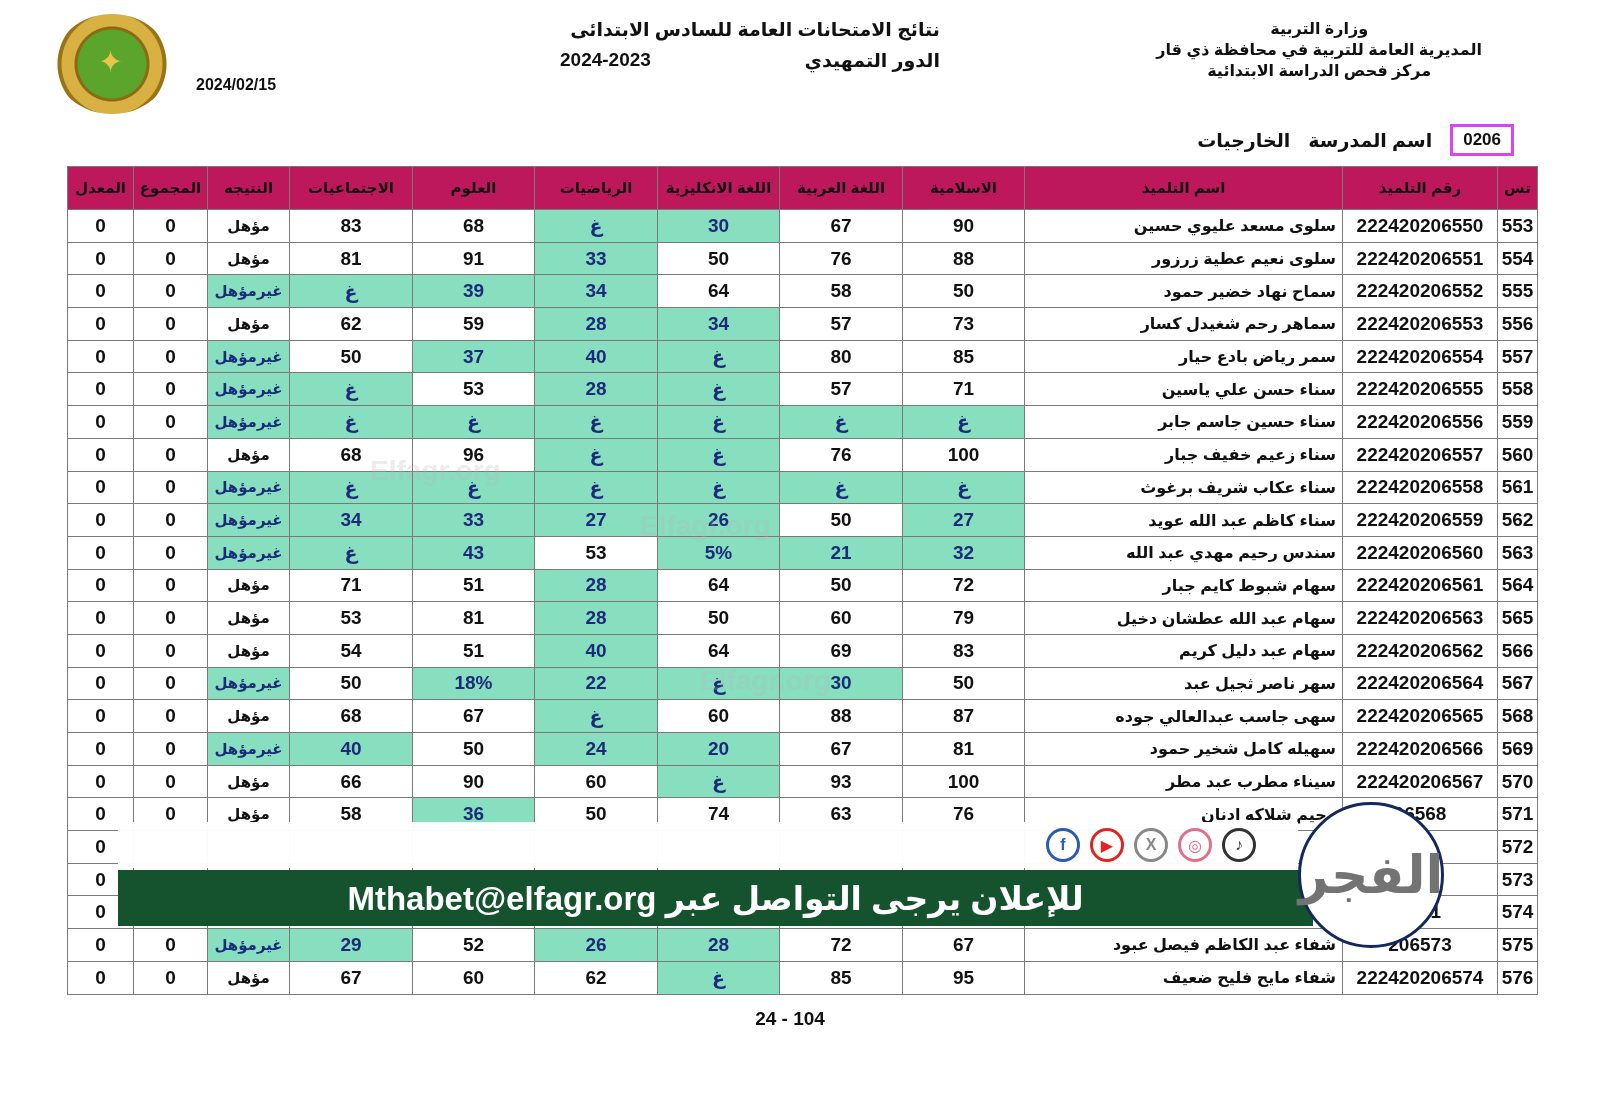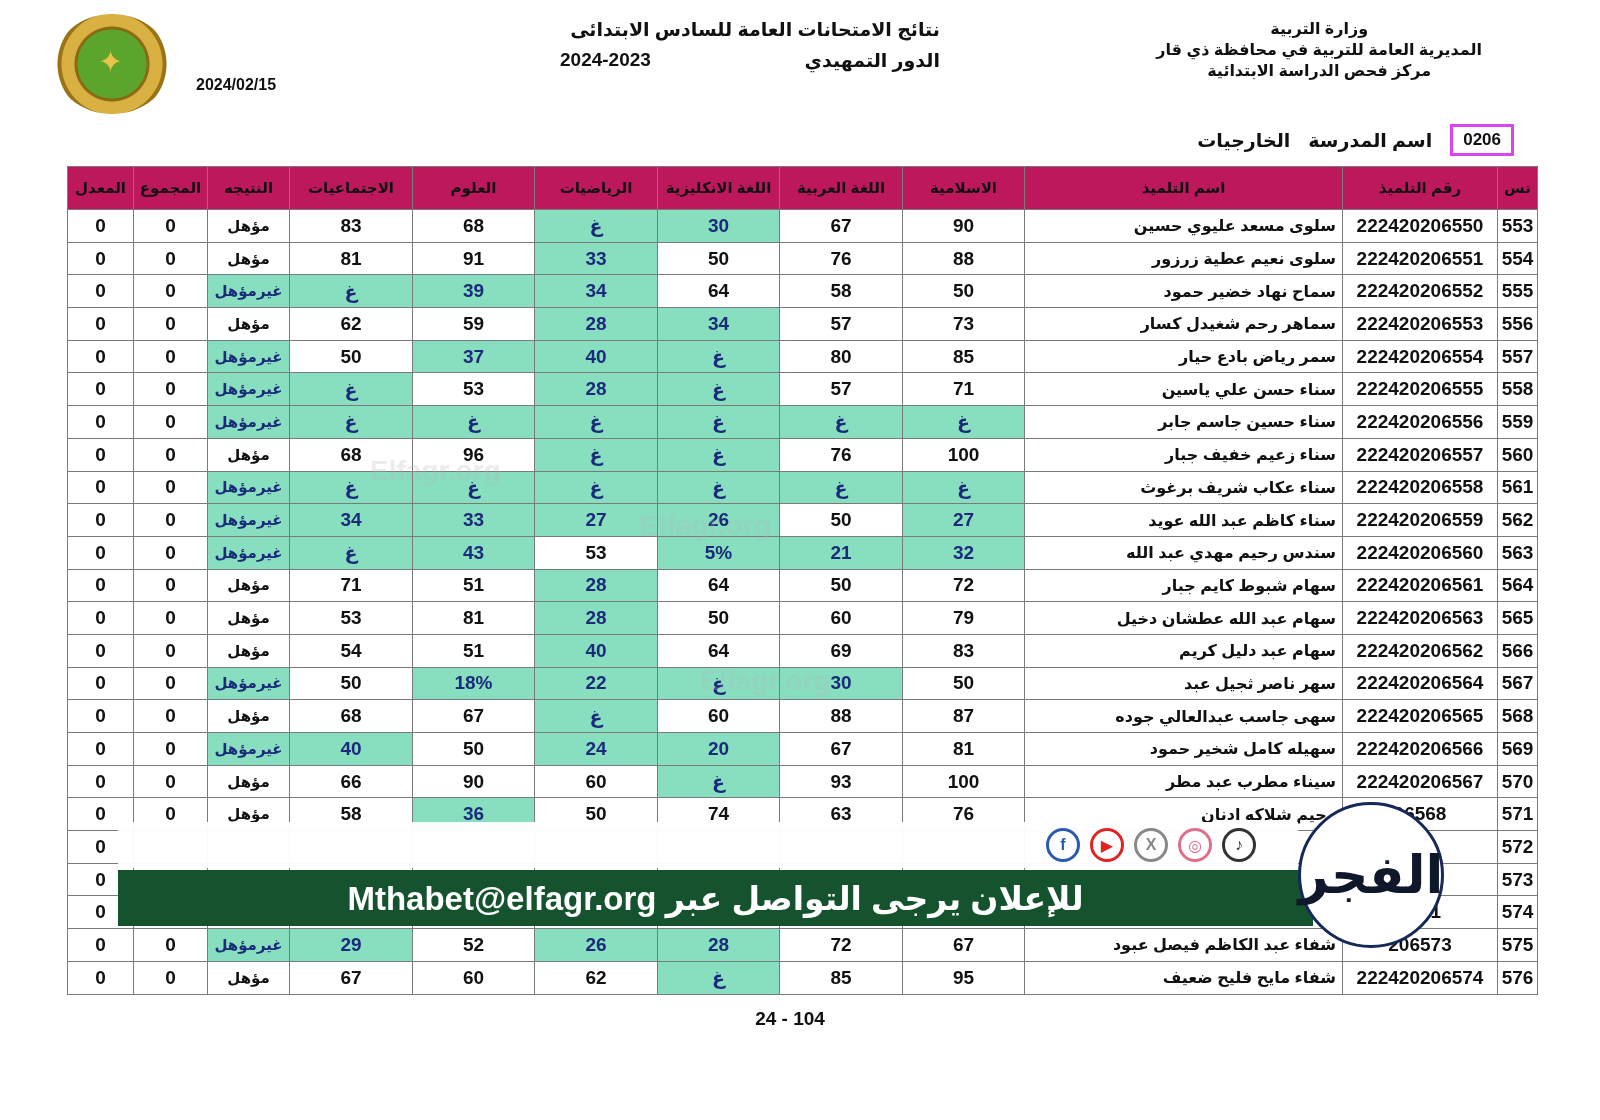--- a/index.html
+++ b/index.html
@@ -22,21 +22,21 @@
   td.hl{background:#87dfc0;color:#1c2a7a;}
   td.res{font-size:15px;}
   .footer{position:absolute;left:0;width:1580px;top:1008px;text-align:center;font-weight:bold;font-size:19px;}
   .wm{position:absolute;color:rgba(180,180,180,0.25);font-size:28px;font-weight:bold;pointer-events:none;}
   .banner{position:absolute;left:118px;top:822px;width:1340px;height:108px;}
   .banner .top{position:absolute;left:0;top:0;width:1180px;height:46px;background:rgba(255,255,255,0.96);direction:rtl;display:flex;align-items:center;justify-content:flex-start;gap:14px;padding-right:30px;box-sizing:border-box;}
   .banner .top .txt{font-size:31px;font-weight:bold;color:#152a5c;white-space:nowrap;}
   .banner .icons{display:flex;gap:10px;direction:ltr;margin-right:12px;}
   .banner .icons span{width:34px;height:34px;border-radius:50%;border:3px solid;display:flex;align-items:center;justify-content:center;font-size:16px;font-weight:bold;box-sizing:border-box;}
   .banner .bottom{position:absolute;left:0;top:48px;width:1195px;height:56px;background:#14532d;color:#fff;display:flex;align-items:center;justify-content:center;font-size:33px;font-weight:bold;direction:rtl;}
-  .banner .circle{position:absolute;left:1180px;top:-20px;width:140px;height:140px;border-radius:50%;background:#fff;border:3px solid #15285a;display:flex;align-items:center;justify-content:center;color:#0f172a;font-size:52px;font-weight:bold;}
+  .banner .circle{position:absolute;left:1180px;top:-20px;width:140px;height:140px;border-radius:50%;background:#fff;border:3px solid #15285a;display:flex;align-items:center;justify-content:center;color:#737373;font-size:52px;font-weight:bold;}
 </style>
 </head>
 <body>
 
 <div class="logo">
     <span class="star">✦</span>
   </div>
 <div class="date">2024/02/15</div>
 
 <div class="hdr-center">

